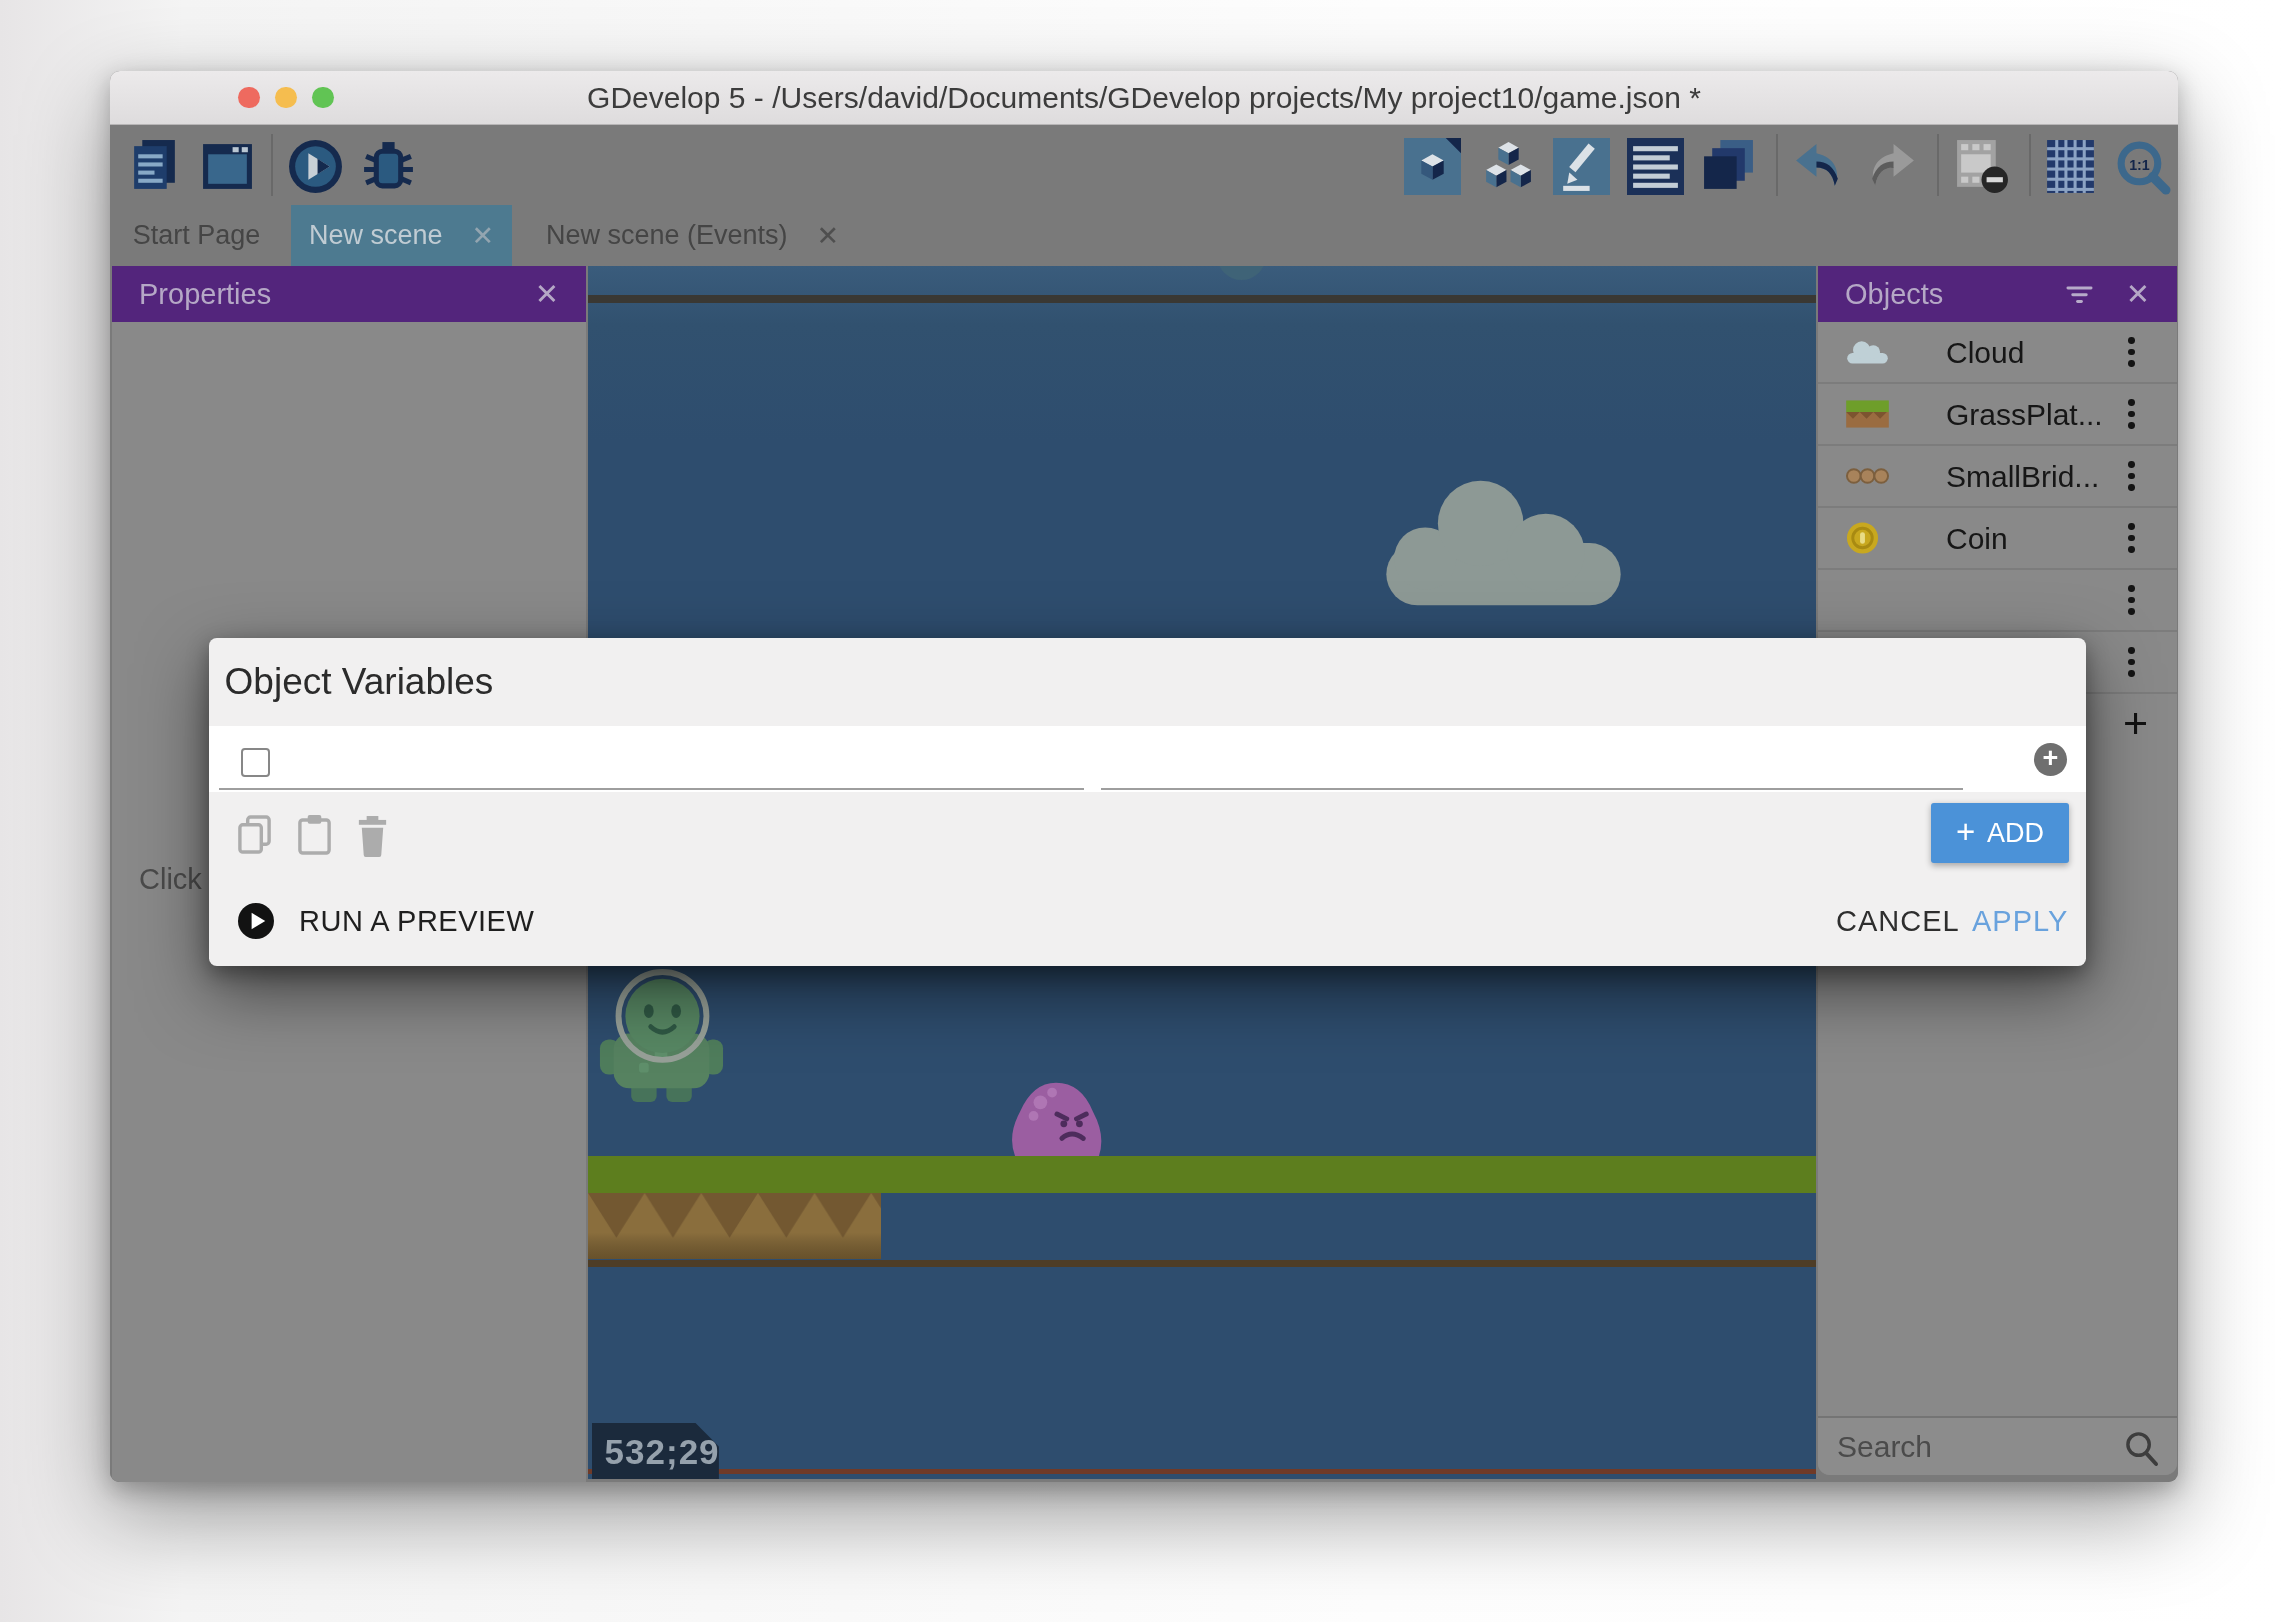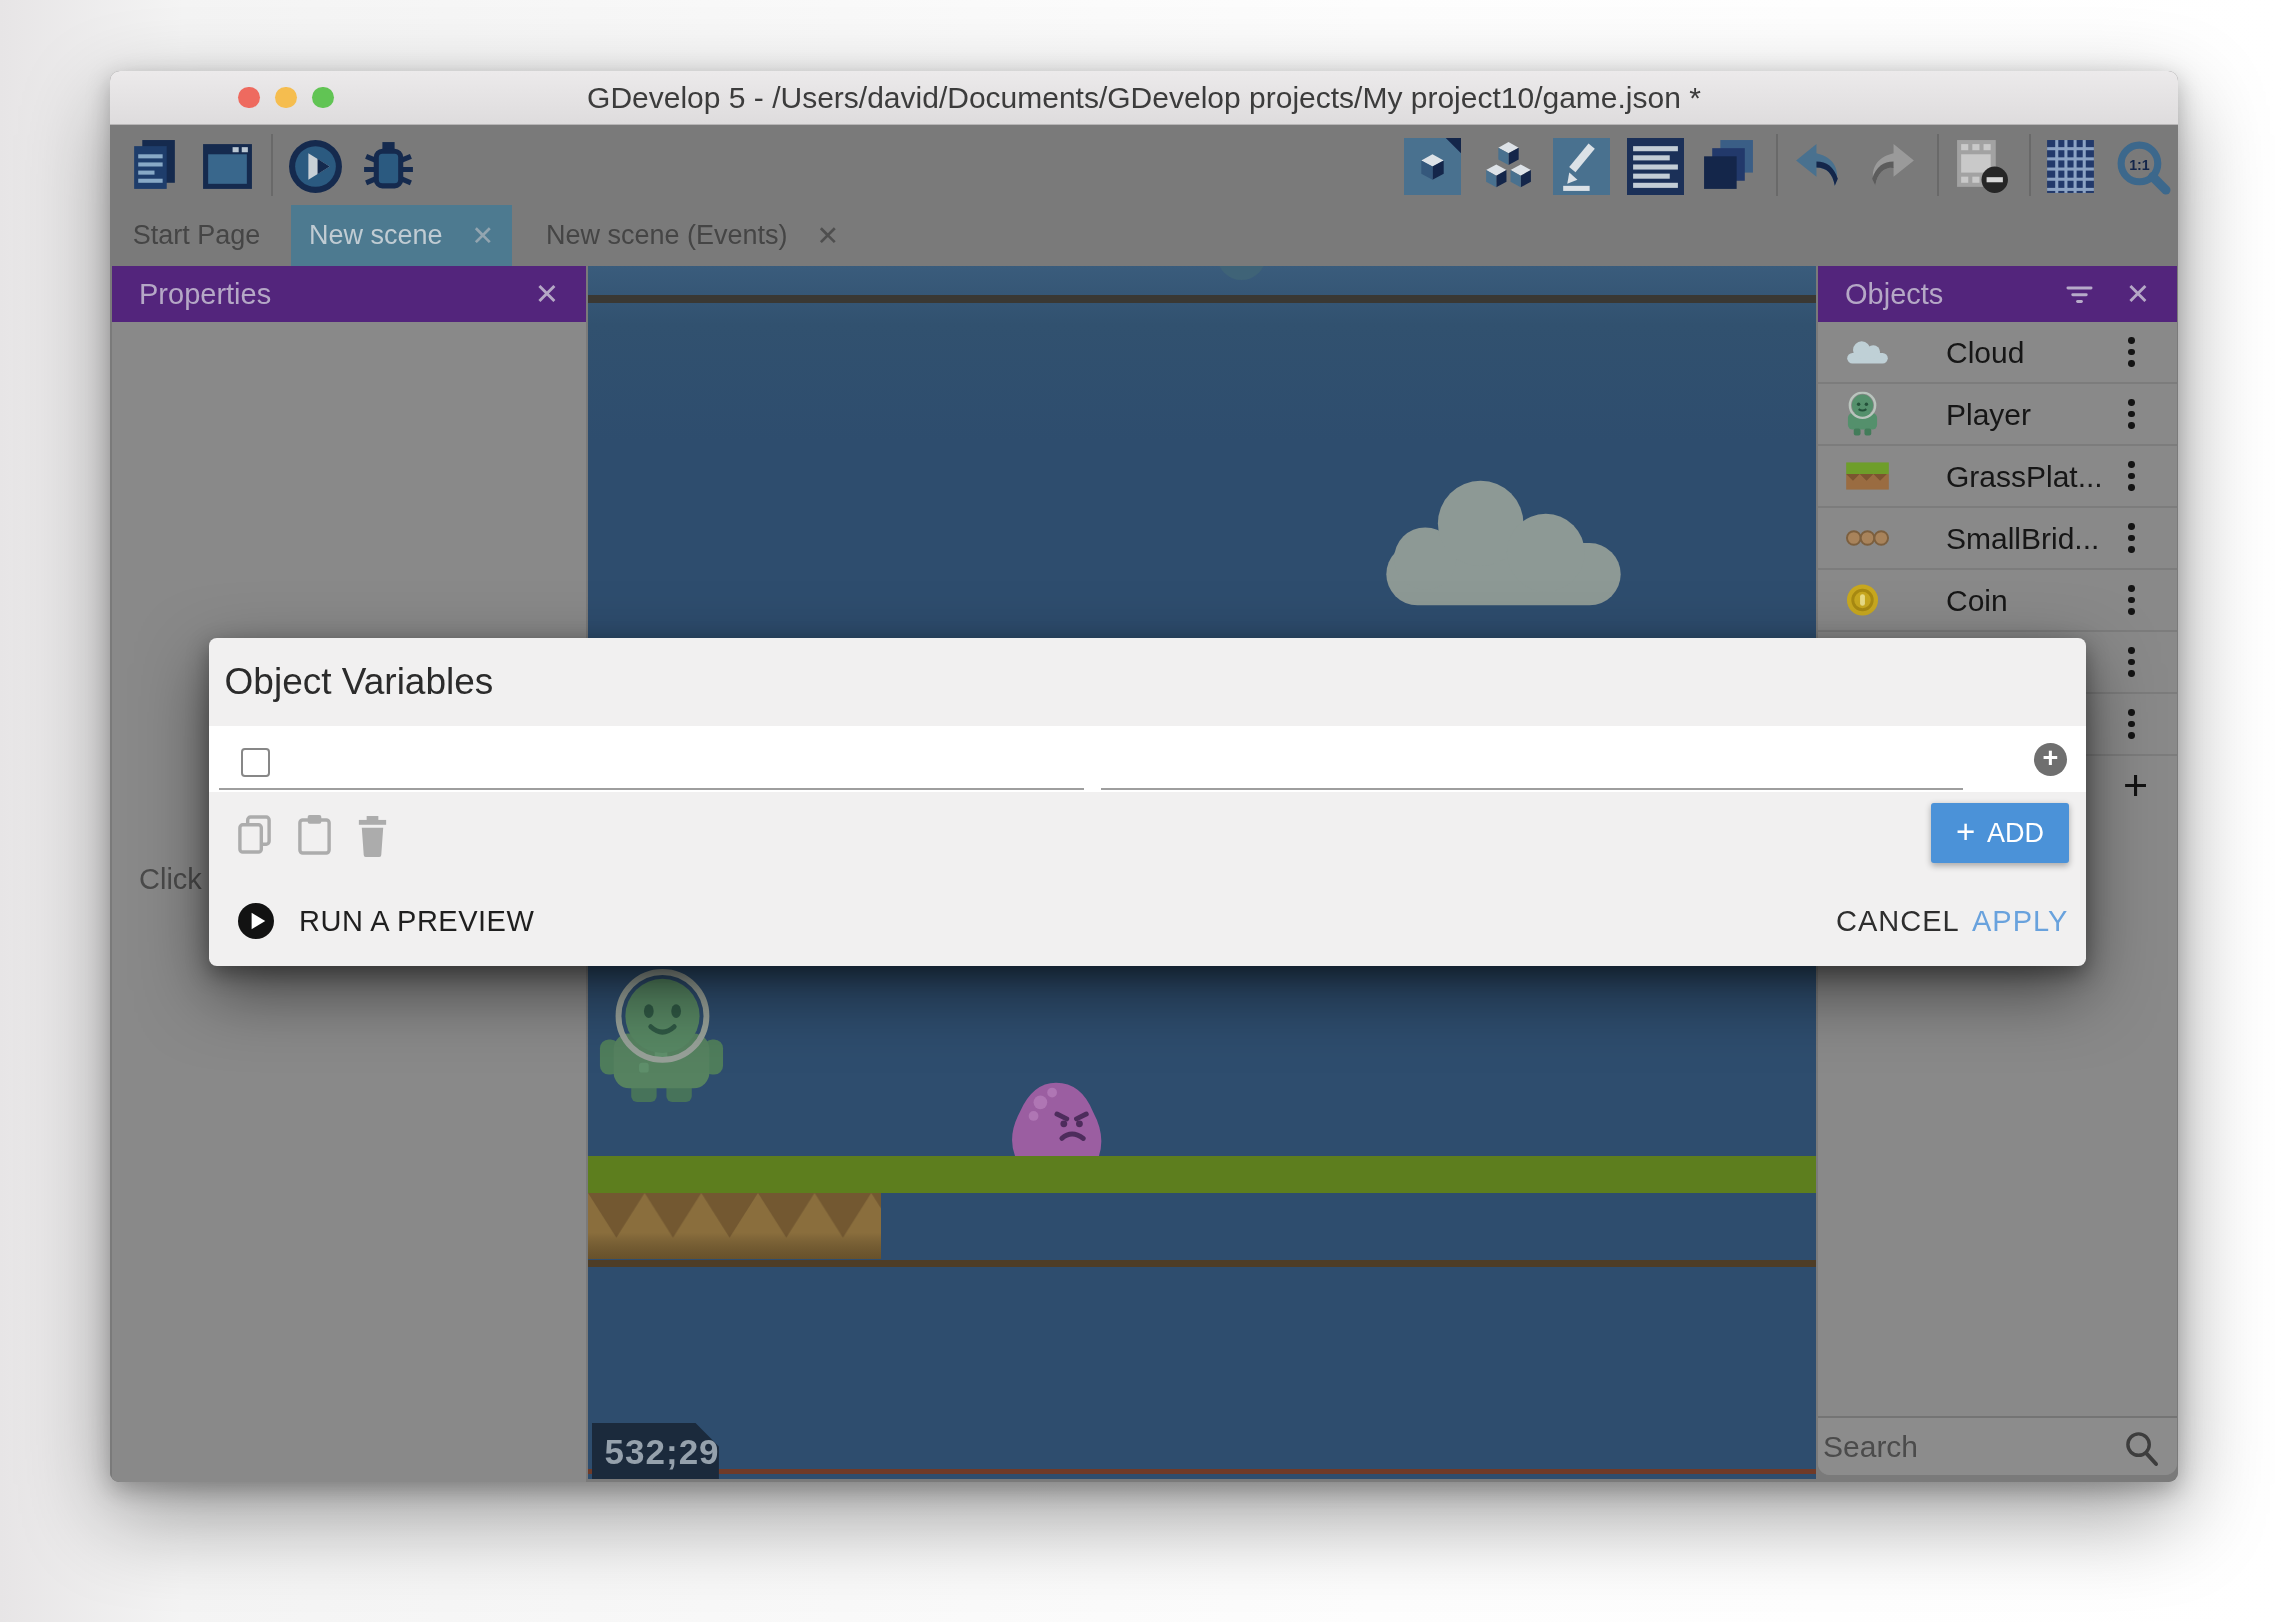--- a/index.html
+++ b/index.html
@@ -74,21 +74,21 @@
   .objects .panel-header .filter { position:absolute; right:84px; top:18.5px; width:27px; height:19.5px; }
   .obj-rows { position:absolute; left:0; right:0; top:56px; }
   .obj-row { position:relative; height:62px; border-bottom:2px solid #7c7c7c; }
   .obj-icon { position:absolute; left:27px; top:50%; transform:translateY(-50%); }
   .obj-label { position:absolute; left:128px; top:0; height:62px; line-height:62px; font-size:30px; color:#161616; }
   .dots { position:absolute; left:310px; top:50%; transform:translateY(-50%); display:flex; flex-direction:column; gap:4.9px; }
   .dots i { width:6.8px; height:6.8px; border-radius:50%; background:#141414; }
   .add-object-row { position:relative; height:62px; }
   .add-object-row .plus { position:absolute; left:296px; top:0; width:43px; height:62px; line-height:59px; text-align:center; font-size:43px; font-weight:300; color:#121212; }
   .obj-search { position:absolute; left:0; right:0; bottom:0; height:59px; border-top:2px solid #747474; background:#8c8c8c; }
-  .obj-search input { position:absolute; left:0; top:0; width:100%; height:100%; background:transparent; border:none; outline:none; padding-left:5px; font-size:30px; color:#333; font-family:"Liberation Sans",sans-serif; }
+  .obj-search input { position:absolute; left:0; top:0; width:100%; height:100%; background:transparent; border:none; outline:none; padding-left:19px; font-size:30px; color:#333; font-family:"Liberation Sans",sans-serif; }
   .obj-search input::placeholder { color:#4b4b4b; opacity:1; }
   .obj-search .mag { position:absolute; right:17.6px; top:11.7px; width:35px; height:37px; }
   
   .dialog {
     position:absolute; left:99px; top:567px; width:1877px; height:328px;
     background:#f1f0f0; border-radius:7.8px; z-index:20;
     box-shadow:0 25px 68px rgba(0,0,0,.5), 0 7.8px 21.5px rgba(0,0,0,.35);
   }
   .dlg-title { position:absolute; left:15.6px; top:23.4px; font-size:37px; color:#2b2b2b;text-align:center; }
   .var-strip { position:absolute; left:0; right:0; top:88px; height:66px; background:#ffffff; }
@@ -388,38 +388,20 @@
               </g>
             </svg>
           <span class="obj-label">Cloud</span>
           <span class="dots">
               <i></i>
               <i></i>
               <i></i>
             </span>
         </div>
 
-        <div class="obj-row">
-          <svg class="obj-icon" width="35" height="45" viewBox="0 0 36 46">
-            <rect x="3" y="22" width="30" height="17" rx="5" fill="#54906c"></rect>
-            <rect x="9" y="38" width="7" height="7" rx="2" fill="#437c5a"></rect>
-            <rect x="20" y="38" width="7" height="7" rx="2" fill="#437c5a"></rect>
-            <circle cx="18" cy="14" r="11" fill="#54906c"></circle>
-            <circle cx="18" cy="14" r="13" fill="none" stroke="#b9c4bd" stroke-width="2.5"></circle>
-            <circle cx="14" cy="13" r="1.8" fill="#24513a"></circle>
-              <circle cx="22" cy="13" r="1.8" fill="#24513a"></circle>
-            <path d="M14 18 Q18 21 22 18" stroke="#24513a" stroke-width="2" fill="none"></path>
-          </svg>
-          <span class="obj-label">Player</span>
-          <span class="dots">
-              <i></i>
-              <i></i>
-              <i></i>
-            </span>
-        </div>
 
         <div class="obj-row">
           <svg class="obj-icon" width="45" height="31" viewBox="0 0 46 32">
             <rect x="1" y="14" width="44" height="16" fill="#9a6c41"></rect>
             <rect x="1" y="2" width="44" height="12" fill="#6e9e2a"></rect>
             <path d="M1 14 L8 21 L15 14 L22 21 L29 14 L36 21 L43 14 L45 14 L45 14 L1 14 Z" fill="#7c5430"></path>
           </svg>
           <span class="obj-label">GrassPlat...</span>
           <span class="dots">
               <i></i>

